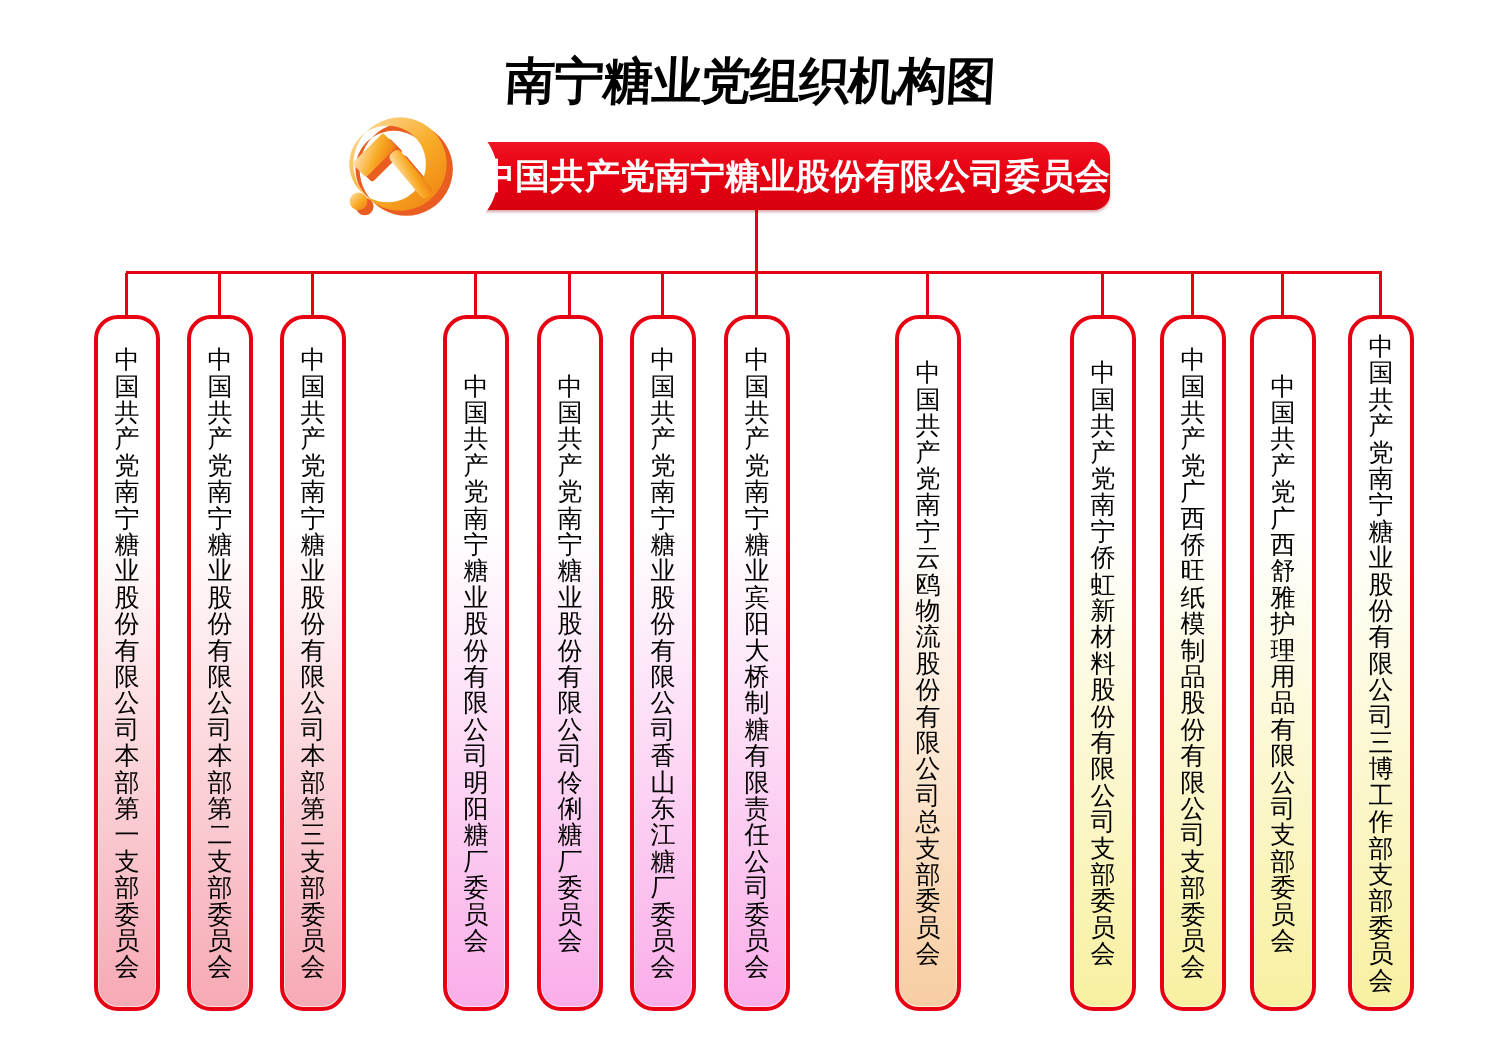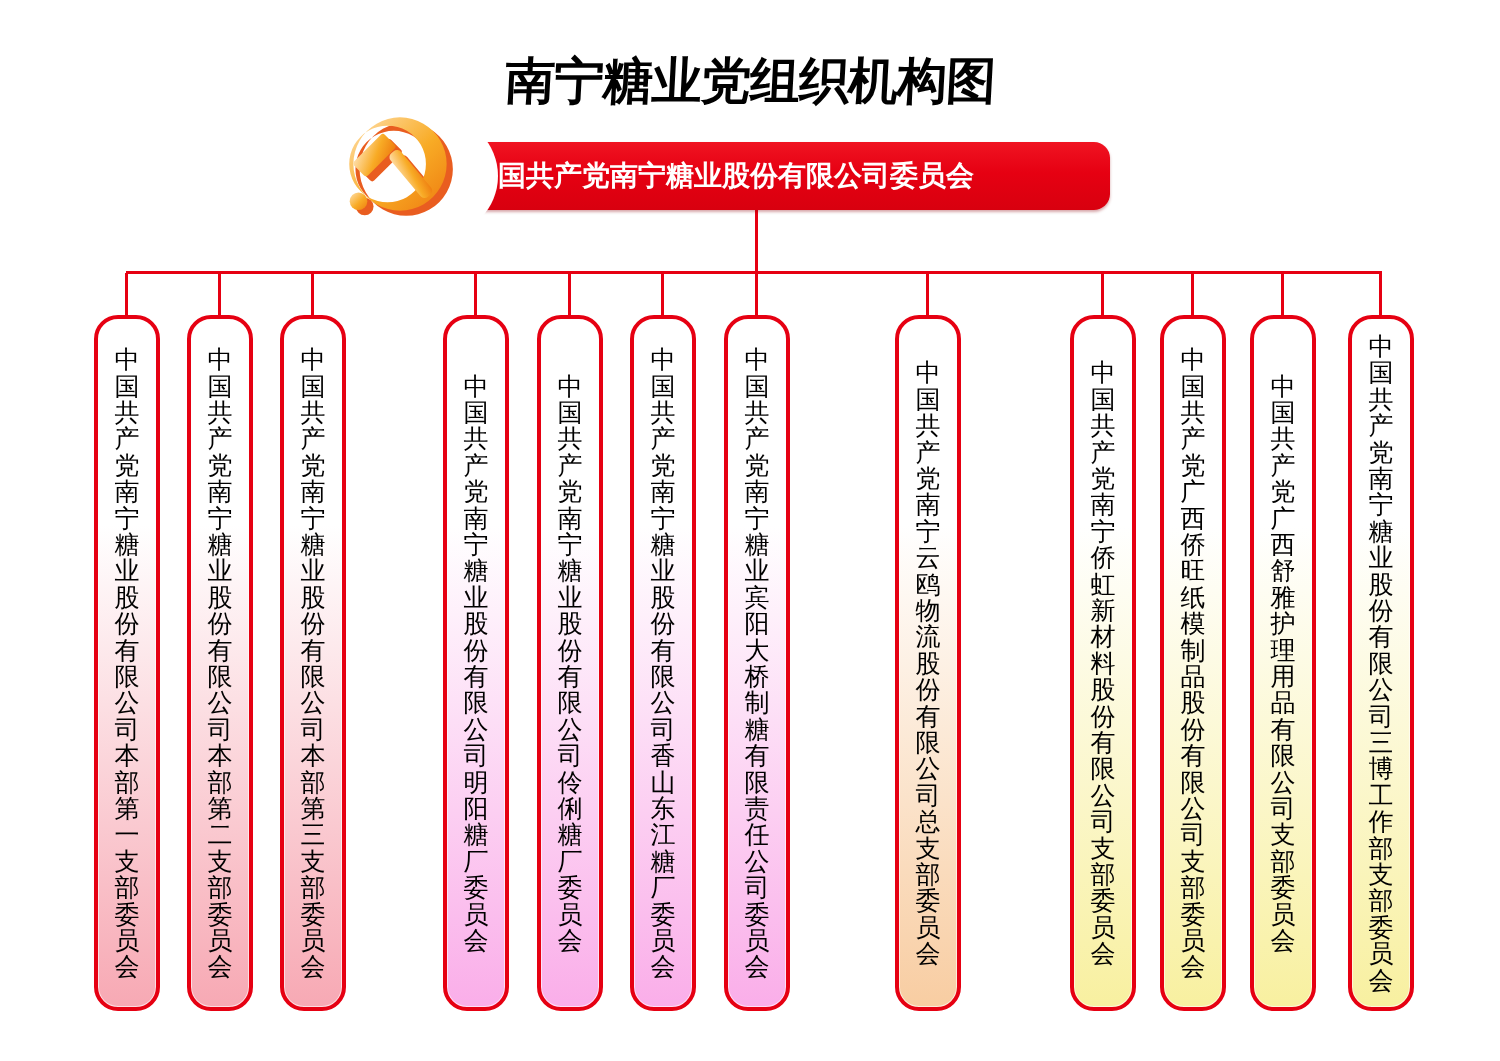--- a/index.html
+++ b/index.html
@@ -29,22 +29,22 @@
     background:linear-gradient(180deg,#f01422 0%,var(--accent-red) 45%,#d8000f 100%);
     border-radius:16px;
     box-shadow:0 2px 3px rgba(140,0,12,.35);
   }
   .banner::after{ 
     content:"";position:absolute;left:-62px;top:-26px;width:120px;height:120px;
     border-radius:50%;background:#fff;
   }
   .banner-label{
     position:relative;z-index:1;display:block;height:56px;line-height:68px;
-    padding-left:30px;text-align:left;color:#fff;
-    font-size:28px;font-weight:bold;letter-spacing:0;white-space:nowrap;
+    padding-left:30px;text-align:right;color:#fff;
+    font-size:35px;font-weight:bold;letter-spacing:0;white-space:nowrap;
   }
   .emblem{position:absolute;left:344px;top:112px;width:114px;height:104px;z-index:2;}
   .emblem .s1{stop-color:var(--gold-light);}
   .emblem .s2{stop-color:var(--gold);}
   .emblem .s3{stop-color:var(--orange);}
   .emblem .shadow{fill:var(--emblem-shadow);opacity:.92;}
   .connector{position:absolute;background:var(--accent-red);}
   .stem{left:755px;top:210px;width:3px;height:62px;}
   .hbar{left:126px;top:271px;width:1256px;height:3px;}
   .drop{position:absolute;top:273px;width:3px;height:42px;background:var(--accent-red);}

